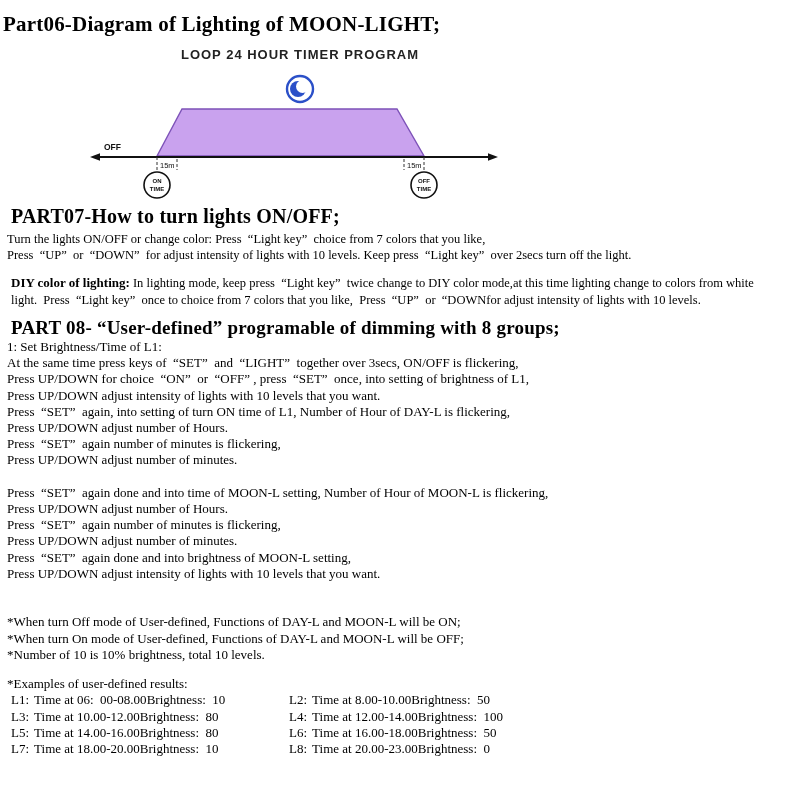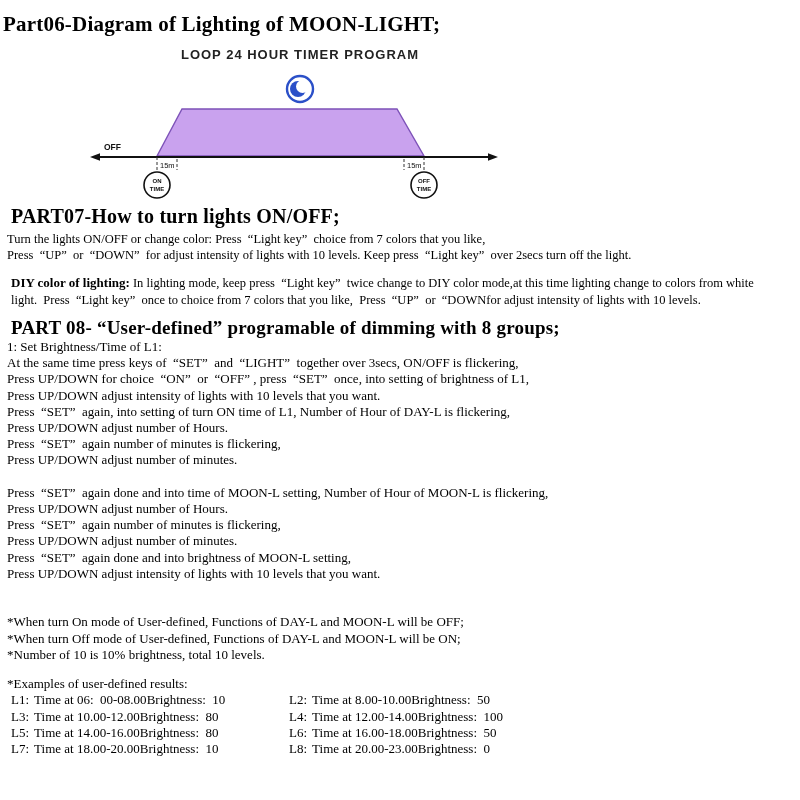--- a/index.html
+++ b/index.html
@@ -119,22 +119,22 @@
     <div class="b-line">Press UP/DOWN adjust number of minutes.</div>
     <div class="b-line"></div>
     <div class="b-line">Press  “SET”  again done and into time of MOON-L setting, Number of Hour of MOON-L is flickering,</div>
     <div class="b-line">Press UP/DOWN adjust number of Hours.</div>
     <div class="b-line">Press  “SET”  again number of minutes is flickering,</div>
     <div class="b-line">Press UP/DOWN adjust number of minutes.</div>
     <div class="b-line">Press  “SET”  again done and into brightness of MOON-L setting,</div>
     <div class="b-line">Press UP/DOWN adjust intensity of lights with 10 levels that you want.</div>
     <div class="b-line"></div>
     <div class="b-line"></div>
+    <div class="b-line">*When turn Off mode of User-defined, Functions of DAY-L and MOON-L will be ON;</div>
     <div class="b-line">*When turn On mode of User-defined, Functions of DAY-L and MOON-L will be OFF;</div>
-    <div class="b-line">*When turn Off mode of User-defined, Functions of DAY-L and MOON-L will be ON;</div>
     <div class="b-line">*Number of 10 is 10% brightness, total 10 levels.</div>
   </section>
 
   <section class="examples">
     <div class="b-line">*Examples of user-defined results:</div>
 
     <div class="ex-row">
       <div class="ex-cell">
         <span>L1:</span>
         <span class="ex-time">Time at 06:  00-08.00</span>

